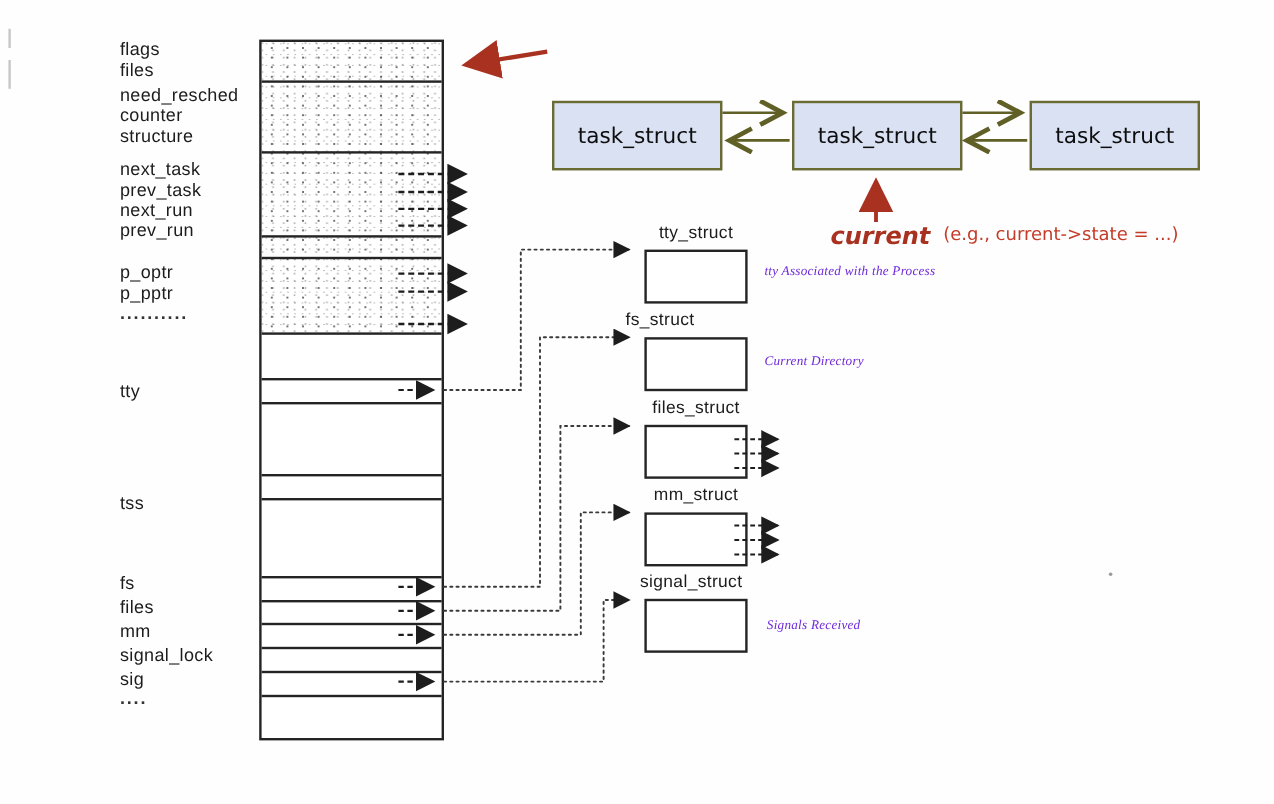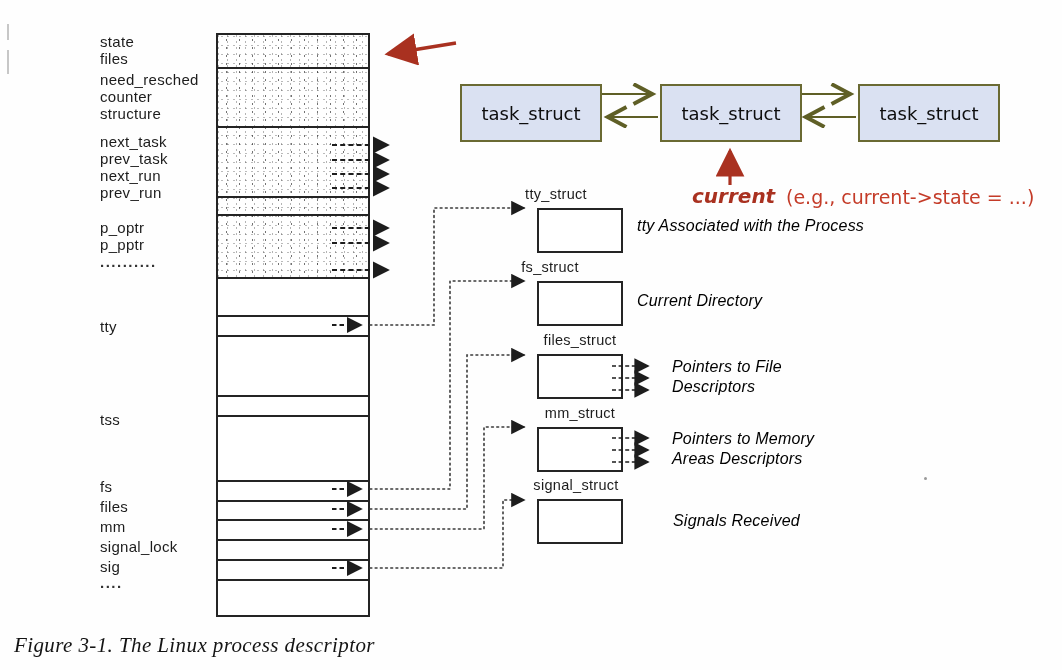--- a/index.html
+++ b/index.html
@@ -29,22 +29,22 @@
   .dotsrow{letter-spacing:1.5px; font-weight:bold; color:#333;}
   .sbox{
     position:absolute; width:86px; height:45px; border:2px solid var(--ink);
     box-sizing:border-box; background:#fff;
   }
   .slbl{
     position:absolute; width:100px; text-align:center; font-size:14.5px;
     color:#1c1c1c; letter-spacing:.3px; white-space:nowrap;
   }
   .note{
-    position:absolute; font-style:italic; font-size:16px; color:#000000;
-    line-height:20px; white-space:nowrap; letter-spacing:.2px;
+    position:absolute; font-style:italic; font-size:11px; color:#6d28d9;
+    line-height:20px; white-space:nowrap; letter-spacing:.2px;font-family:Liberation Serif, serif;
   }
   .caption{
     position:absolute; left:14px; top:633px;
     font-family:"Liberation Serif", serif; font-style:italic;
     font-size:21px; color:#141414; letter-spacing:.4px;
   }
   
   .task-box{
     position:absolute; top:84px; width:142px; height:58px; box-sizing:border-box;
     background:var(--task-fill); border:2.5px solid var(--task-border);
@@ -57,21 +57,21 @@
     color:var(--red-dark);
   }
   .heading .code{font-style:italic; margin-right:8px;}
   .current-label{
     position:absolute; left:692px; top:184px; white-space:nowrap;
     font-family:"DejaVu Sans", sans-serif; font-size:20px; font-weight:bold;
     font-style:italic; color:var(--red-dark);
   }
   .current-example{
     position:absolute; left:786px; top:186px; white-space:nowrap;
-    font-family:"DejaVu Sans", sans-serif; font-size:19px; color:var(--red-bright);
+    font-family:"DejaVu Sans", sans-serif; font-size:15px; color:var(--red-bright);
   }
   .artifact{position:absolute; background:#c7c7c7;}
   svg.overlay{position:absolute; left:0; top:0; pointer-events:none;}
 </style>
 </head>
 <body>
 
 <div id="canvas" style="--red-dark: #a93120; --red-bright: #c43b28; --olive: #5f5f26; --task-fill: #dae1f2; --task-border: #6a6a33; --ink: #242424;">
 
   <div class="artifact" style="left:7px;top:24px;width:2px;height:16px;"></div>
@@ -90,72 +90,63 @@
     <div class="hline" style="top:360px"></div>
     <div class="hline" style="top:380px"></div>
     <div class="hline" style="top:445px"></div>
     <div class="hline" style="top:465px"></div>
     <div class="hline" style="top:484px"></div>
     <div class="hline" style="top:504px"></div>
     <div class="hline" style="top:524px"></div>
     <div class="hline" style="top:544px"></div>
   </div>
 
-  <div class="fld" style="top:33px">state</div>
+  <div class="fld" style="top:33px">flags</div>
   <div class="fld" style="top:50px">files</div>
   <div class="fld" style="top:71px">need_resched</div>
   <div class="fld" style="top:88px">counter</div>
   <div class="fld" style="top:105px">structure</div>
   <div class="fld" style="top:133px">next_task</div>
   <div class="fld" style="top:150px">prev_task</div>
   <div class="fld" style="top:167px">next_run</div>
   <div class="fld" style="top:184px">prev_run</div>
   <div class="fld" style="top:219px">p_optr</div>
   <div class="fld" style="top:236px">p_pptr</div>
   <div class="fld dotsrow" style="top:253px">..........</div>
   <div class="fld" style="top:318px">tty</div>
   <div class="fld" style="top:411px">tss</div>
   <div class="fld" style="top:478px">fs</div>
   <div class="fld" style="top:498px">files</div>
   <div class="fld" style="top:518px">mm</div>
   <div class="fld" style="top:538px">signal_lock</div>
   <div class="fld" style="top:558px">sig</div>
   <div class="fld dotsrow" style="top:574px">....</div>
 
-  <div class="slbl" style="left:506px;top:186px">tty_struct</div>
+  <div class="slbl" style="left:530px;top:186px">tty_struct</div>
   <div class="sbox" style="left:537px;top:208px"></div>
   <div class="slbl" style="left:500px;top:259px">fs_struct</div>
   <div class="sbox" style="left:537px;top:281px"></div>
   <div class="slbl" style="left:530px;top:332px">files_struct</div>
   <div class="sbox" style="left:537px;top:354px"></div>
   <div class="slbl" style="left:530px;top:405px">mm_struct</div>
   <div class="sbox" style="left:537px;top:427px"></div>
   <div class="slbl" style="left:526px;top:477px">signal_struct</div>
   <div class="sbox" style="left:537px;top:499px"></div>
 
   <div class="note" style="left:637px;top:216px">tty Associated with the Process</div>
   <div class="note" style="left:637px;top:291px">Current Directory</div>
-  <div class="note" style="left:672px;top:357px">
-    <div>Pointers to File</div>
-    <div>Descriptors</div>
-  </div>
-  <div class="note" style="left:672px;top:429px">
-    <div>Pointers to Memory</div>
-    <div>Areas Descriptors</div>
-  </div>
-  <div class="note" style="left:673px;top:511px">Signals Received</div>
+  <div class="note" style="left:639px;top:511px">Signals Received</div>
 
   <div class="current-label">current</div>
   <div class="current-example">(e.g., current-&gt;state = ...)</div>
 
   <div class="task-box" style="left:460px">task_struct</div>
   <div class="task-box" style="left:660px">task_struct</div>
   <div class="task-box" style="left:858px">task_struct</div>
 
-  <div class="caption">Figure 3-1. The Linux process descriptor</div>
 
   <svg class="overlay" width="1062" height="670" viewBox="0 0 1062 670">
     <defs>
       <marker id="aBlack" markerWidth="10" markerHeight="10" refX="8" refY="4.5" orient="auto">
         <path d="M0,0 L9,4.5 L0,9 Z" fill="#1d1d1d"></path>
       </marker>
       <marker id="aRed" markerWidth="11" markerHeight="11" refX="8" refY="4.5" orient="auto">
         <path d="M0,0 L9,4.5 L0,9 Z" fill="#a93120"></path>
       </marker>
       <marker id="aOlive" markerWidth="12" markerHeight="12" refX="8.5" refY="5" orient="auto">

